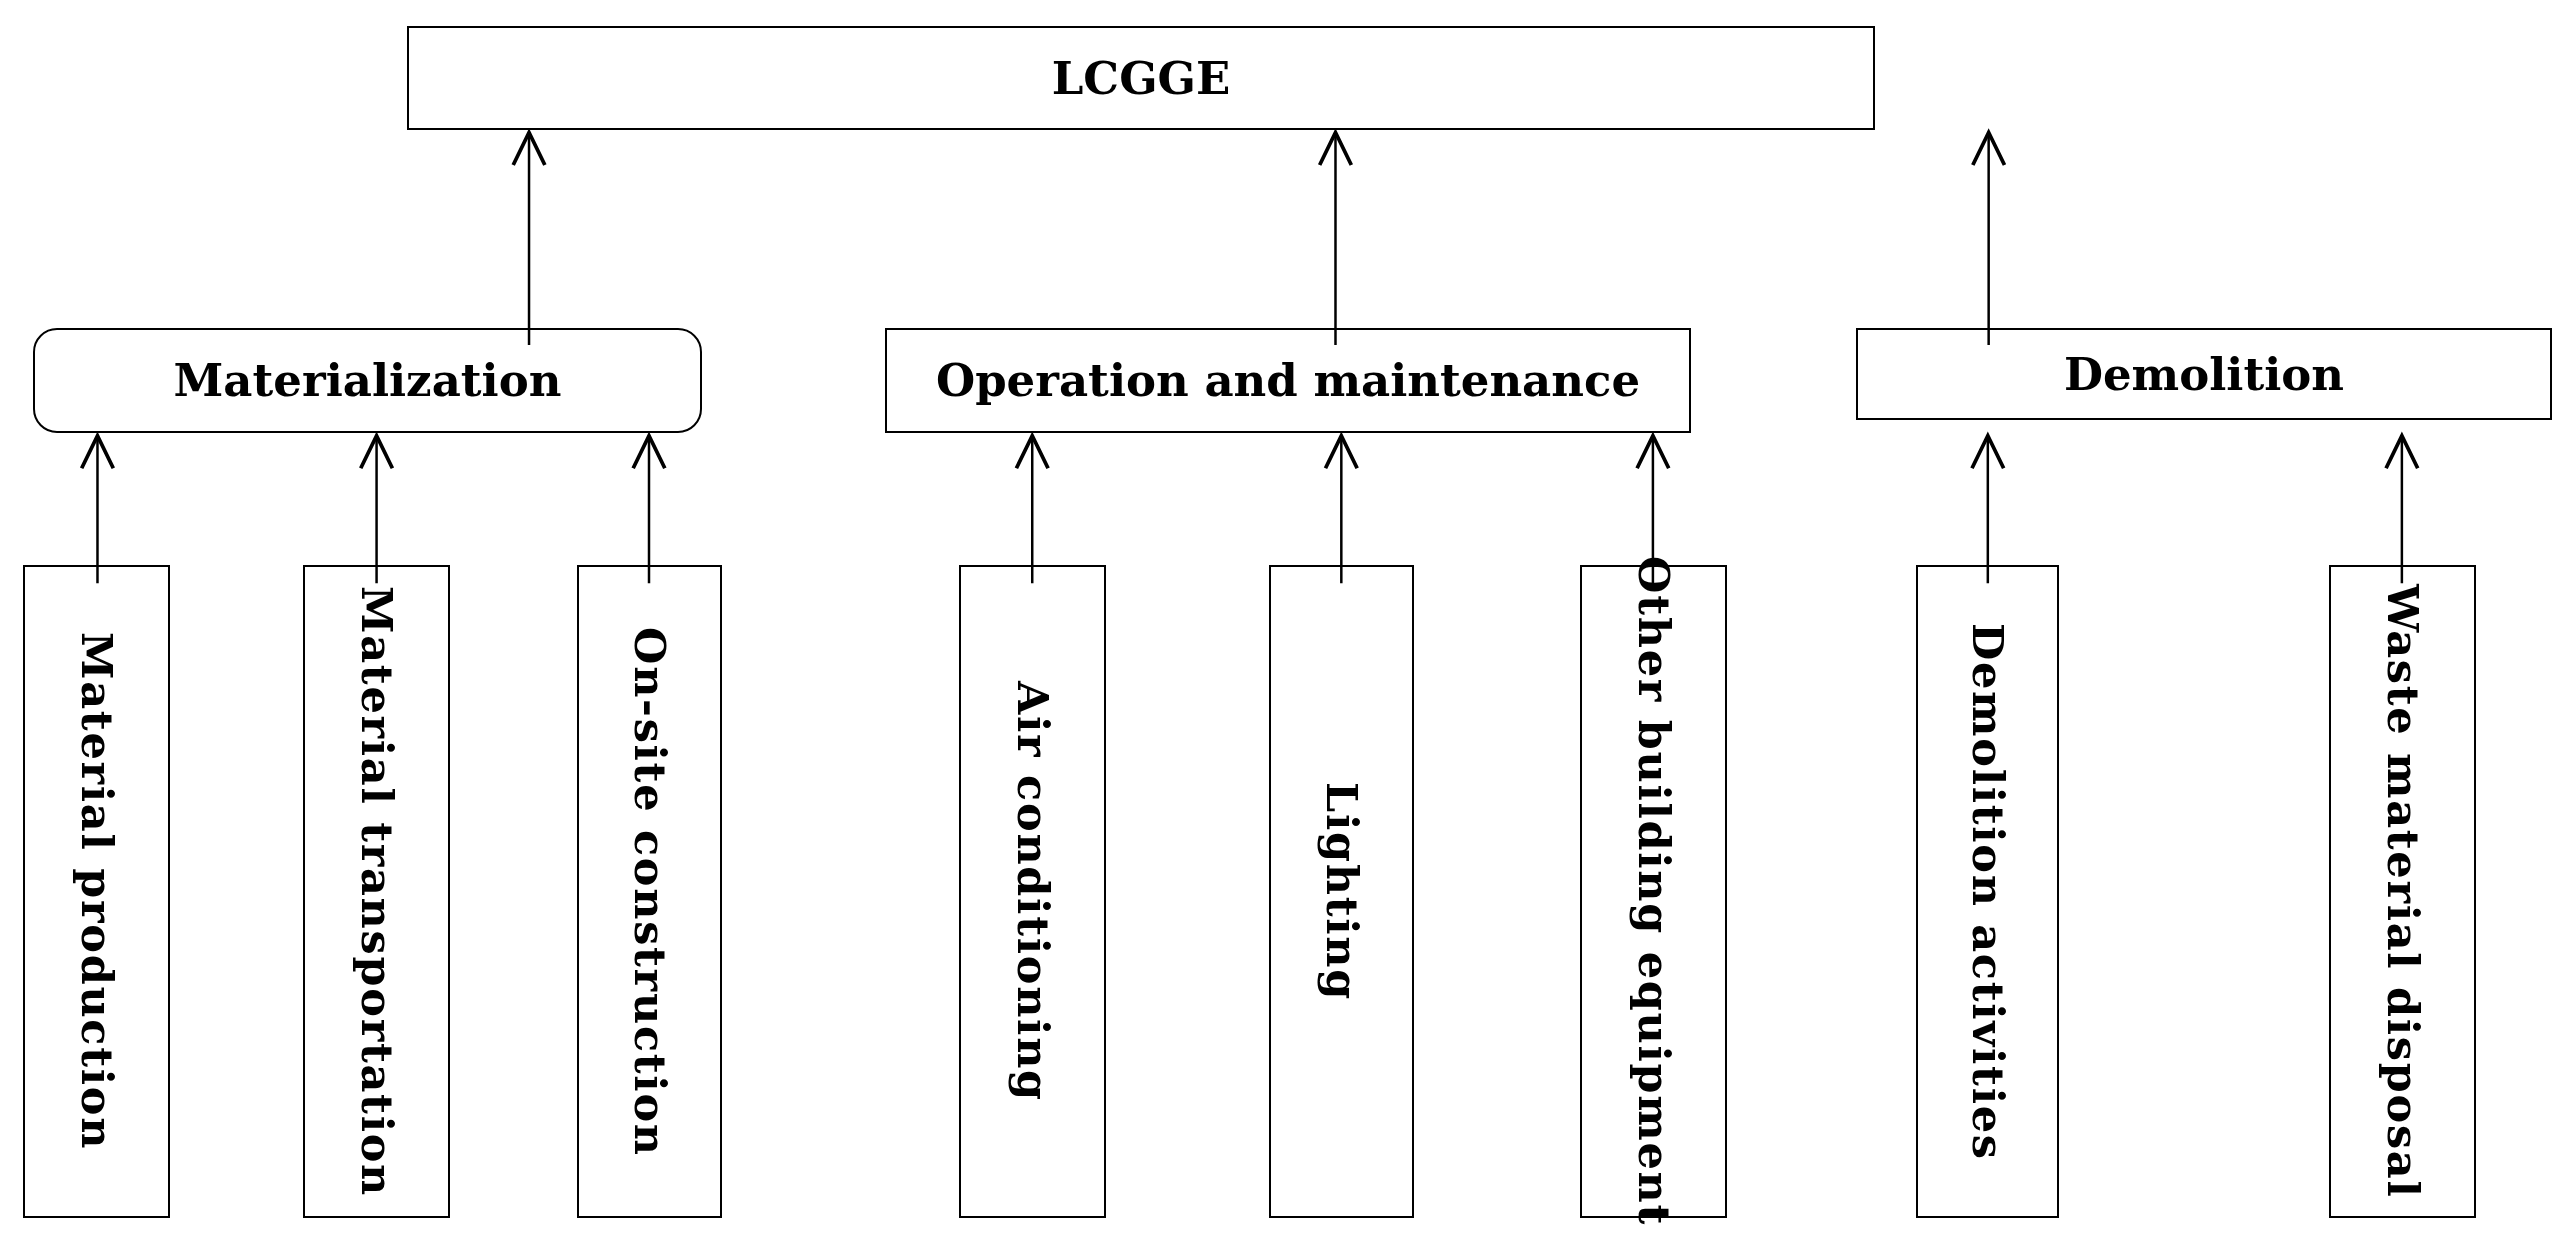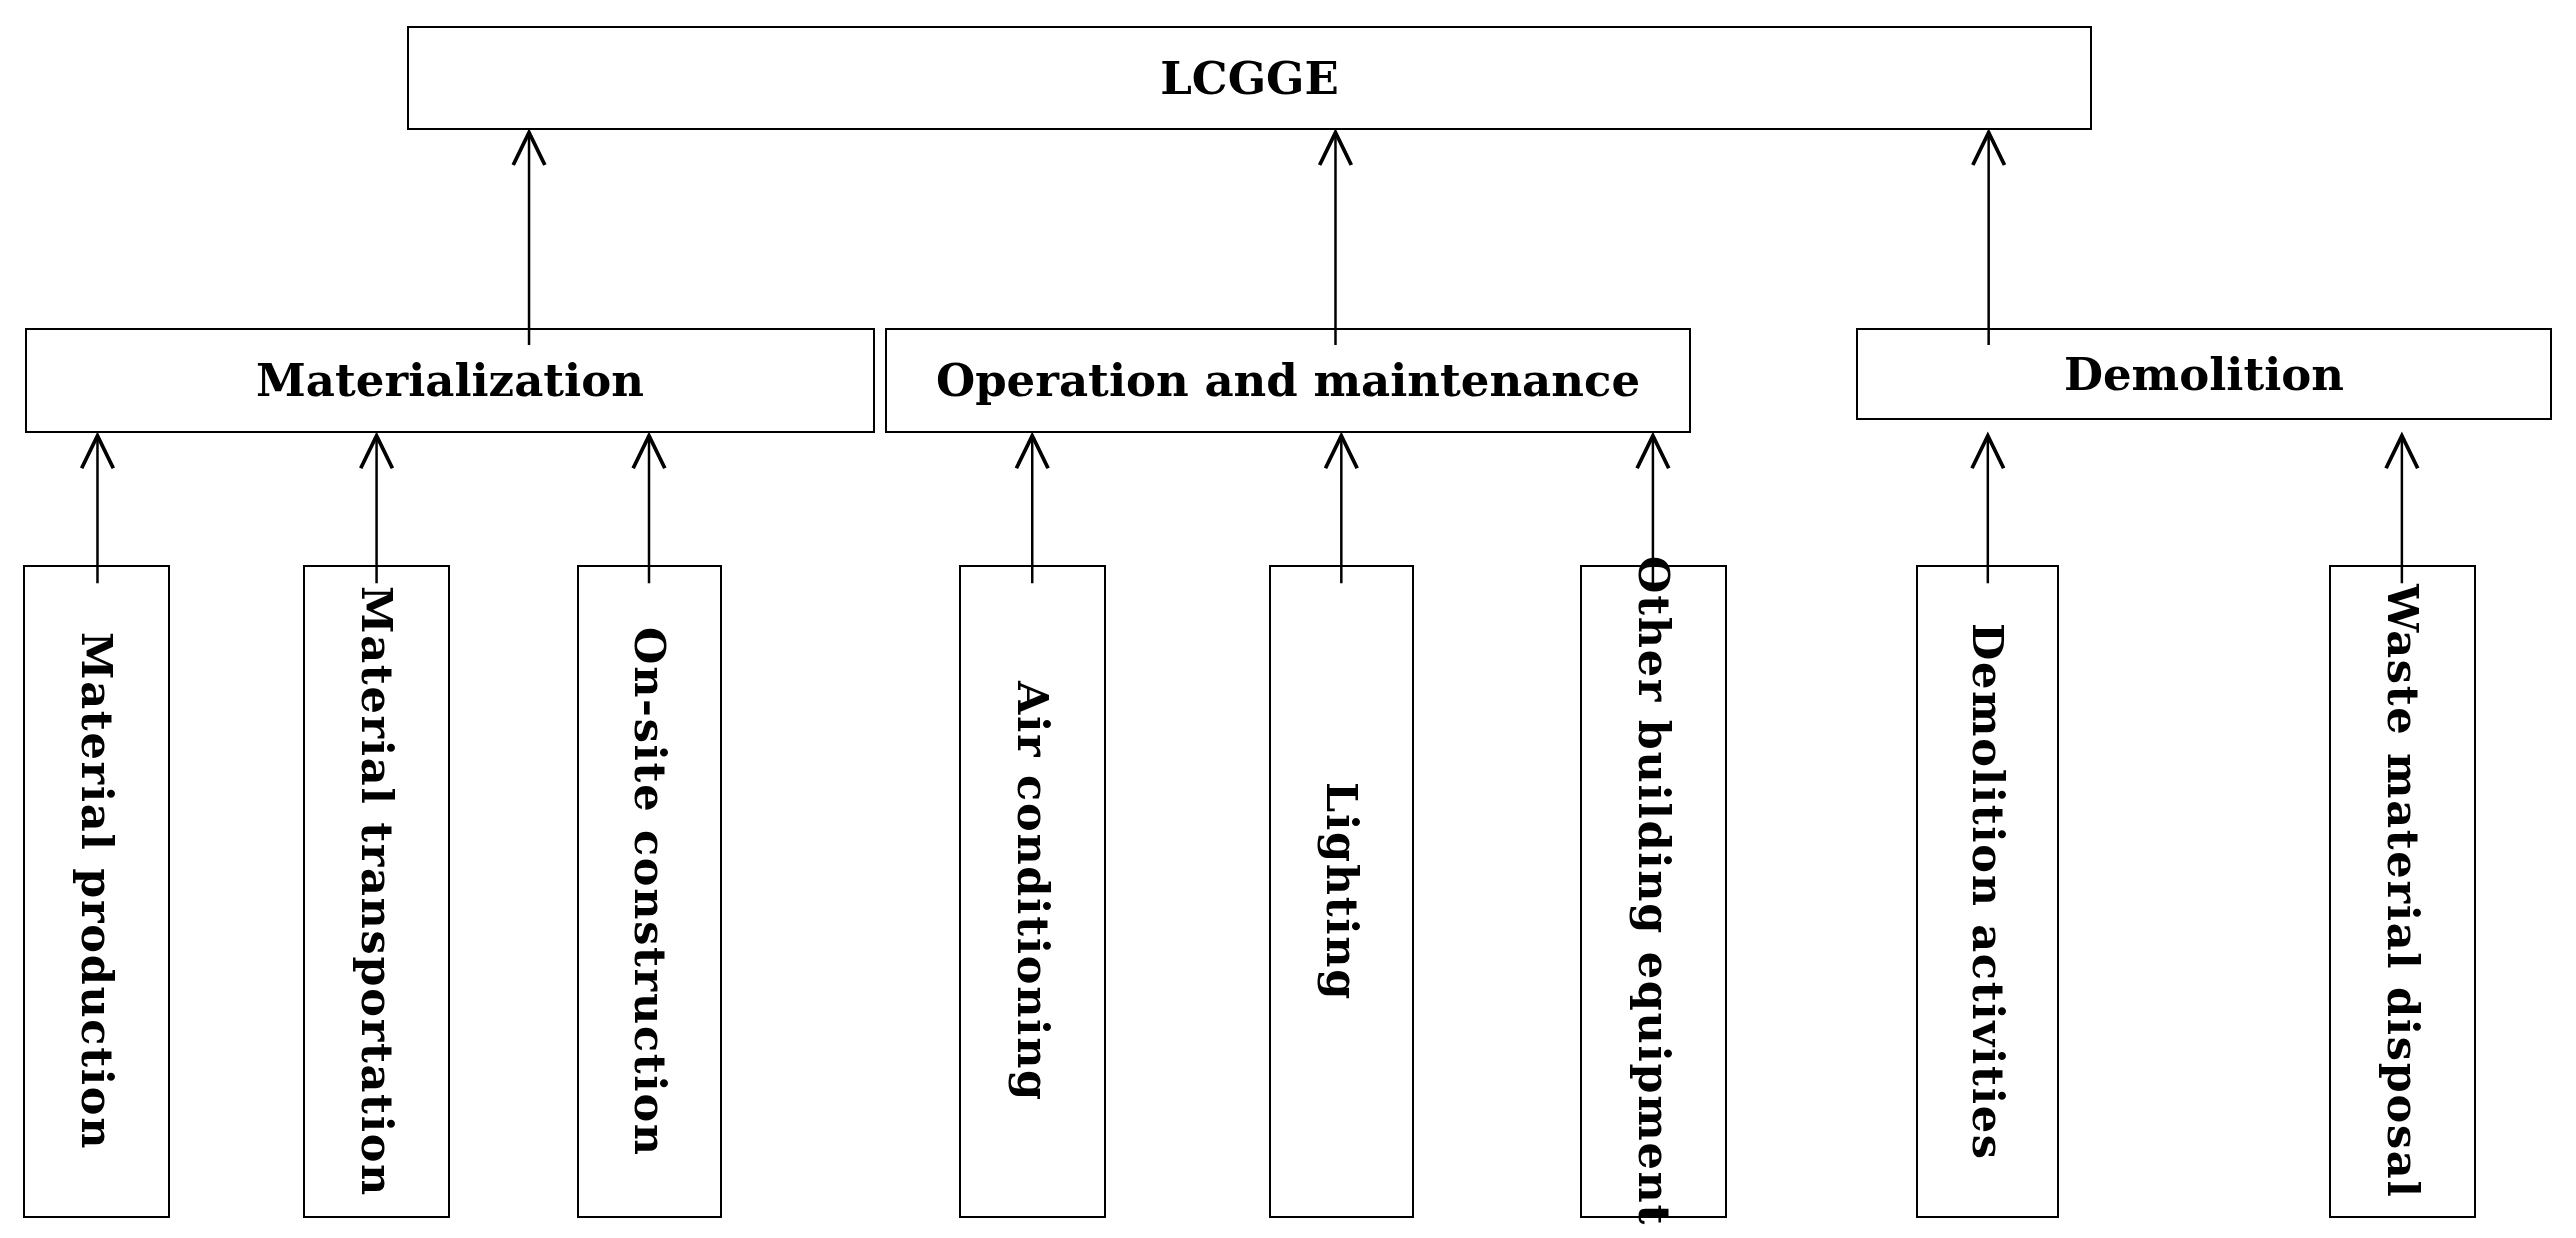--- a/index.html
+++ b/index.html
@@ -32,23 +32,23 @@
     white-space: nowrap;
   }
   .vlabel {
     font-weight: bold;
     font-size: 43px;
     letter-spacing: 1.7px;
     white-space: nowrap;
     writing-mode: vertical-rl; 
   }
   
-  #node-root { left: 407px; top: 26px;  width: 1685px; height: 104px; }
+  #node-root { left: 407px; top: 26px;  width: 1468px; height: 104px; }
   
-  #node-phase-0 { left: 25px;   top: 328px; width: 850px; height: 105px; }
+  #node-phase-0 { left: 33px;   top: 328px; width: 669px; height: 105px; border-radius: 24px; }
   #node-phase-1 { left: 885px; top: 328px; width: 806px; height: 105px; }
   #node-phase-2 { left: 1856px; top: 328px; width: 696px; height: 92px; }
   
   .vbox { top: 565px; height: 653px; }
   #node-c-0 { left: 23px;   width: 147px; }
   #node-c-1 { left: 303px;  width: 147px; }
   #node-c-2 { left: 577px;  width: 145px; }
   #node-c-3 { left: 959px; width: 147px; }
   #node-c-4 { left: 1269px; width: 145px; }
   #node-c-5 { left: 1580px; width: 147px; }

